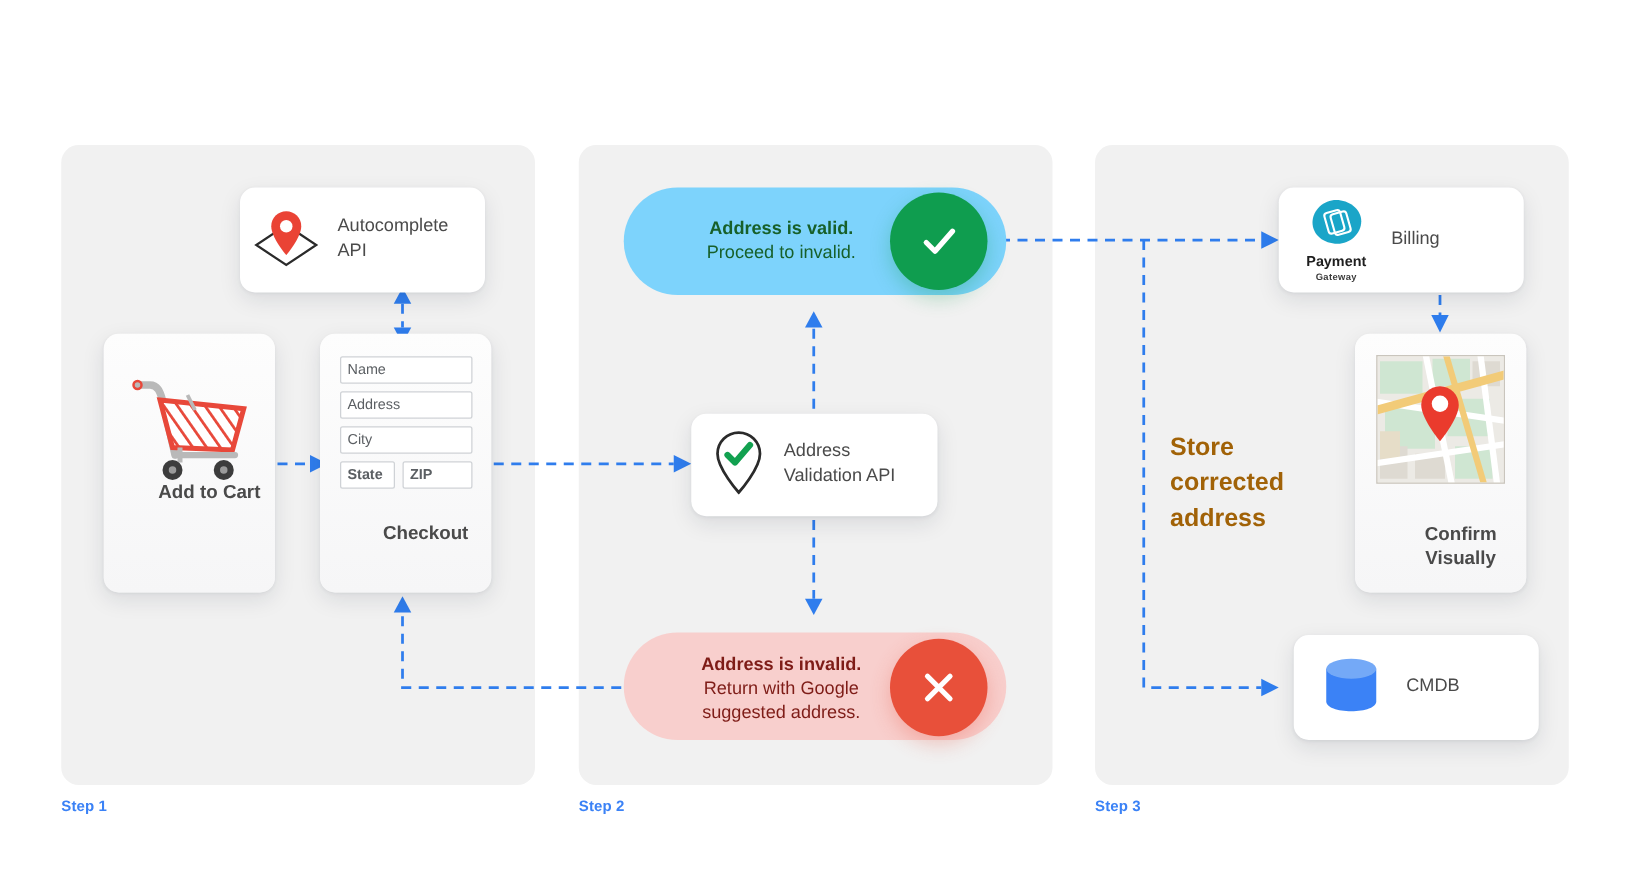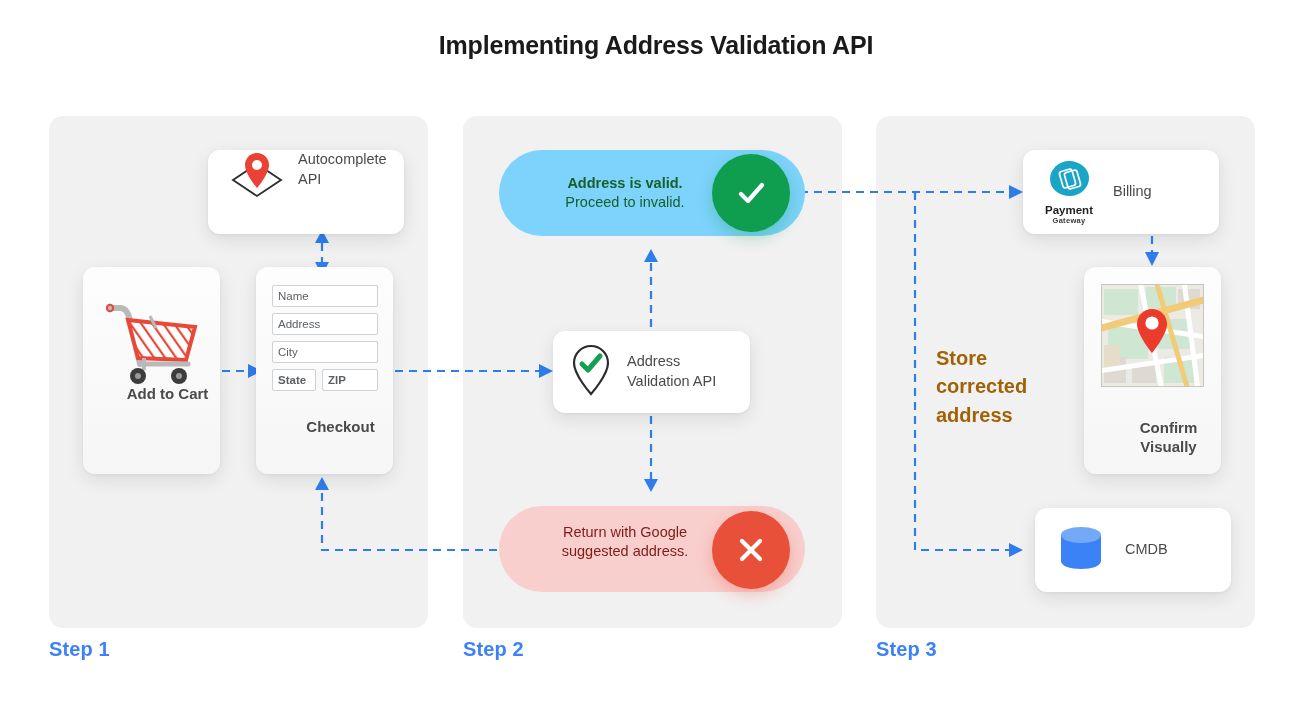--- a/index.html
+++ b/index.html
@@ -17,40 +17,40 @@
 
   
   .panel{
     position:absolute;background:#f1f1f1;border-radius:14px;
   }
   #panel1{left:49px;top:116px;width:379px;height:512px;}
   #panel2{left:463px;top:116px;width:379px;height:512px;}
   #panel3{left:876px;top:116px;width:379px;height:512px;}
 
   .step-label{
-    position:absolute;top:638px;font-size:20px;font-weight:bold;color:#3b82f6;
+    position:absolute;top:638px;font-size:12px;font-weight:bold;color:#3b82f6;
     letter-spacing:0.1px;
   }
   #step1-label{left:49px;}
   #step2-label{left:463px;}
   #step3-label{left:876px;}
 
   
   .card{
     position:absolute;background:#ffffff;border-radius:12px;
     box-shadow:0 6px 18px rgba(20,30,50,.10), 0 1px 3px rgba(20,30,50,.06);
     box-sizing:border-box;
   }
   .card-gray{
     background:linear-gradient(180deg,#fdfdfd 0%,#f6f6f7 100%);
   }
 
   
-  #autocomplete-card{left:208px;top:150px;width:196px;height:84px;
-     display:flex;align-items:flex-start;padding-left:22px;gap:14px;}
+  #autocomplete-card{left:192px;top:150px;width:196px;height:84px;
+     display:flex;align-items:center;padding-left:10px;gap:14px;}
   .card-text{font-size:14.5px;color:#4a4a4a;line-height:1.35;}
 
   
   #cart-card{left:83px;top:267px;width:137px;height:207px;}
   #cart-icon-wrap{position:absolute;left:0;top:14px;width:137px;height:125px;
       display:flex;align-items:center;justify-content:center;}
   .card-caption{
     position:absolute;left:0;width:100%;text-align:center;
     font-size:15px;font-weight:bold;color:#4a4a4a;line-height:1.25;padding-left:16px;
   }
@@ -116,21 +116,20 @@
   svg#wires{position:absolute;left:0;top:0;width:1312px;height:704px;
     pointer-events:none;}
   .dash{stroke:#2f7ded;stroke-width:2.2;stroke-dasharray:8 6;fill:none;}
   .arrowhead{fill:#2f7ded;}
 </style>
 </head>
 <body>
 
 <div id="stage">
 
-  <div class="title">Implementing Address Validation API</div>
 
   <div class="panel" id="panel1"></div>
   <div class="panel" id="panel2"></div>
   <div class="panel" id="panel3"></div>
 
   <svg id="wires">
 
     <line class="dash" x1="222" y1="371" x2="248" y2="371"></line>
     <polygon class="arrowhead" points="248,364 262,371 248,378"></polygon>
 
@@ -231,20 +230,21 @@
       </svg>
     </span>
     <span class="card-text">
       <span>Address</span><br>
       <span>Validation API</span>
     </span>
   </div>
 
   <div class="pill" id="invalid-pill">
     <div class="pill-text" id="invalid-text">
+      <span class="strong">Address is invalid.</span>
       <span>Return with Google</span><br>
       <span>suggested address.</span>
     </div>
   </div>
   <div class="badge" id="invalid-badge">
     <svg width="40" height="40" viewBox="0 0 40 40">
       <path d="M11,11 L29,29 M29,11 L11,29" stroke="#ffffff" stroke-width="4.2" stroke-linecap="round"></path>
     </svg>
   </div>
 

